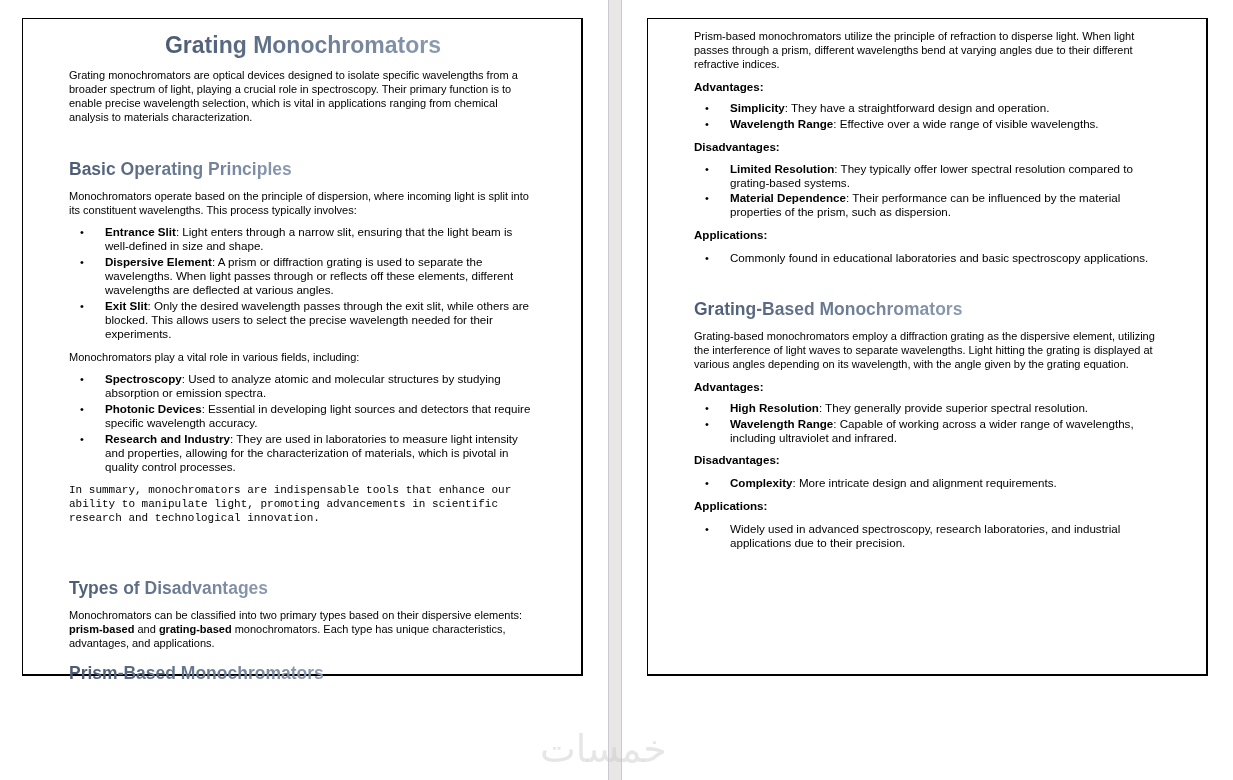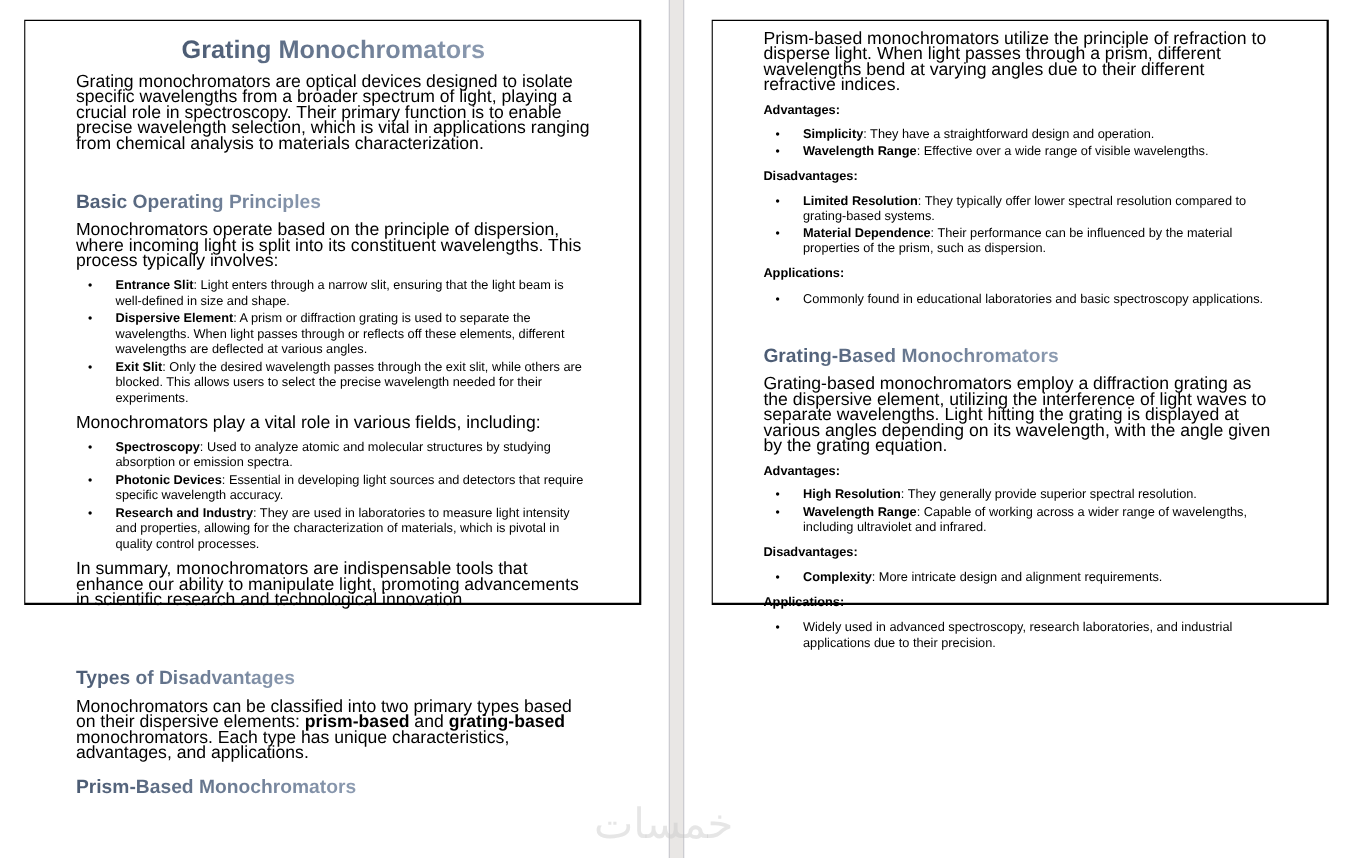--- a/index.html
+++ b/index.html
@@ -1,21 +1,21 @@
 <!DOCTYPE html>
 <html><head>
   <meta charset="utf-8">
   <style>
     html, body { margin: 0; padding: 0; }
     body {
       width: 1233px; height: 780px; background: #ffffff; position: relative; overflow: hidden;
       font-family: "Liberation Sans", sans-serif; color: #000;
     }
     .page {
-      position: absolute; top: 18px; width: 561px; height: 532px;
+      position: absolute; top: 18px; width: 561px; height: 658px;
       background: #fff; border-top: 1px solid #000; border-left: 1px solid #000;
       border-right: 2px solid #000; border-bottom: 2px solid #000; box-sizing: border-box;
     }
     #page-left { left: 22px; }
     #page-right { left: 647px; }
     .gutter {
       position: absolute; left: 608px; top: 0; width: 14px; height: 780px;
       background: #e9e7e5; border-left: 1px solid #c9c9cf; border-right: 1px solid #c9c9cf; box-sizing: border-box;
     }
     .content { position: absolute; left: 46px; width: 468px; }
@@ -24,21 +24,21 @@
     .title {
       text-align: center; font-size: 23px; font-weight: bold; margin: 2px 0 9px 0; line-height: 28px;
     }
     .grad {
       background: linear-gradient(90deg, #4b5b73 0%, #6c7c94 55%, #8c9bb1 100%);
       -webkit-background-clip: text; background-clip: text; color: transparent;
     }
     h2 {
       font-size: 17.5px; font-weight: bold; margin: 0; line-height: 22px;
     }
-    p { font-size: 16px; line-height: 14px; margin: 0; }
+    p { font-size: 11px; line-height: 14px; margin: 0; }
     .label { font-size: 11.6px; line-height: 14px; font-weight: bold; margin: 0; }
     ul { list-style: none; margin: 0; padding: 0; }
     li { position: relative; padding-left: 36px; font-size: 11.6px; line-height: 14px; margin: 0; }
     li .bullet { position: absolute; left: 11px; top: 0; font-size: 11px; }
     b { font-weight: bold; }
     .watermark {
       position: absolute; left: 540px; top: 727px; font-family: "DejaVu Sans", sans-serif;
       font-size: 38px; color: rgba(200,200,200,0.45); letter-spacing: 1px; direction: rtl;
     }
   </style>
@@ -57,21 +57,21 @@
       <li style="margin-top:2px;"><span class="bullet">•</span><b>Dispersive Element</b><span>: A prism or diffraction grating is used to separate the wavelengths. When light passes through or reflects off these elements, different wavelengths are deflected at various angles.</span></li>
       <li style="margin-top:2px;"><span class="bullet">•</span><b>Exit Slit</b><span>: Only the desired wavelength passes through the exit slit, while others are blocked. This allows users to select the precise wavelength needed for their experiments.</span></li>
     </ul>
 
     <p style="margin-top:9px;">Monochromators play a vital role in various fields, including:</p>
     <ul style="margin-top:8px;">
       <li><span class="bullet">•</span><b>Spectroscopy</b><span>: Used to analyze atomic and molecular structures by studying absorption or emission spectra.</span></li>
       <li style="margin-top:2px;"><span class="bullet">•</span><b>Photonic Devices</b><span>: Essential in developing light sources and detectors that require specific wavelength accuracy.</span></li>
       <li style="margin-top:2px;"><span class="bullet">•</span><b>Research and Industry</b><span>: They are used in laboratories to measure light intensity and properties, allowing for the characterization of materials, which is pivotal in quality control processes.</span></li>
     </ul>
-    <p style="margin-top:9px;">In summary, monochromators are indispensable tools that enhance our ability to manipulate light, promoting advancements in scientific research and technological innovation.</p>
+    <p style="margin-top:9px;font-family:Liberation Mono, monospace;">In summary, monochromators are indispensable tools that enhance our ability to manipulate light, promoting advancements in scientific research and technological innovation.</p>
 
     <h2 style="margin-top:52px;"><span class="grad">Types of Disadvantages</span></h2>
     <p style="margin-top:9px;"><span>Monochromators can be classified into two primary types based on their dispersive elements: </span><b>prism-based</b><span> and </span><b>grating-based</b><span> monochromators. Each type has unique characteristics, advantages, and applications.</span></p>
 
     <h2 style="margin-top:12px;"><span class="grad">Prism-Based Monochromators</span></h2>
   </div>
 </div>
 
 <div class="gutter"></div>
 

